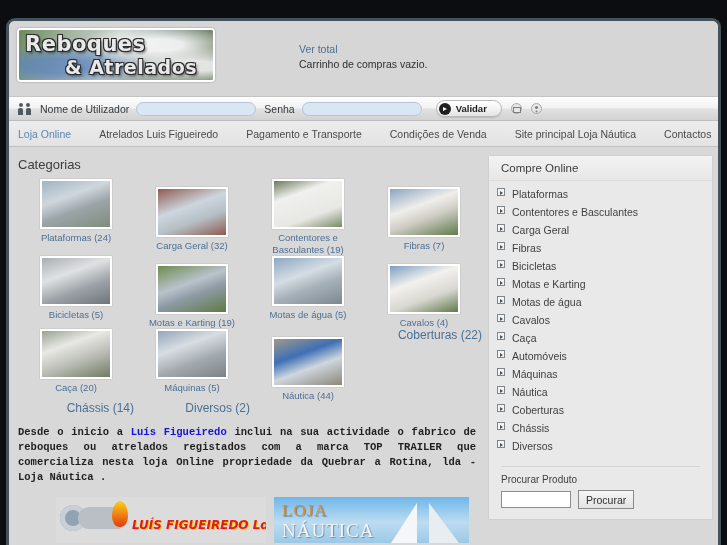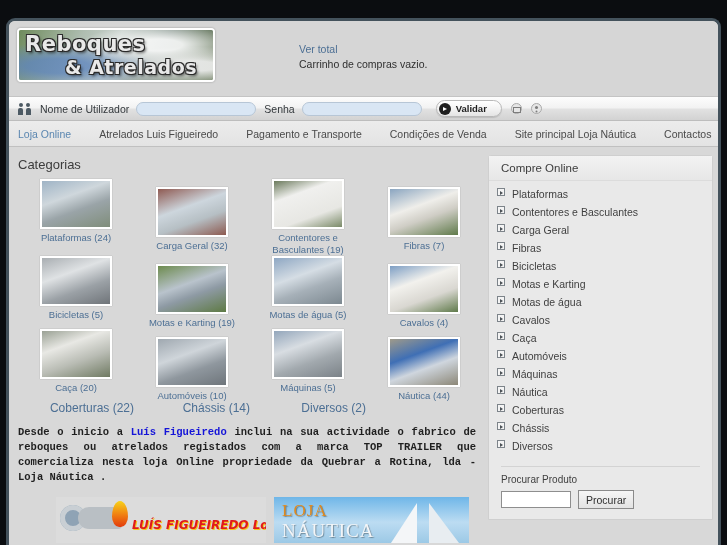--- a/index.html
+++ b/index.html
@@ -486,24 +486,20 @@
           </div>
           <div class="cat-cell off">
             <div class="cat-thumb t8"></div>
             <div class="cat-label">Cavalos (4)</div>
           </div>
 
           <div class="cat-cell">
             <div class="cat-thumb t9"></div>
             <div class="cat-label">Caça (20)</div>
           </div>
-          <div class="cat-cell off">
-            <div class="cat-thumb t10"></div>
-            <div class="cat-label">Automóveis (10)</div>
-          </div>
           <div class="cat-cell">
             <div class="cat-thumb t11"></div>
             <div class="cat-label">Máquinas (5)</div>
           </div>
           <div class="cat-cell off">
             <div class="cat-thumb t12"></div>
             <div class="cat-label">Náutica (44)</div>
           </div>
 
           <div class="cat-textonly">Coberturas (22)</div>

